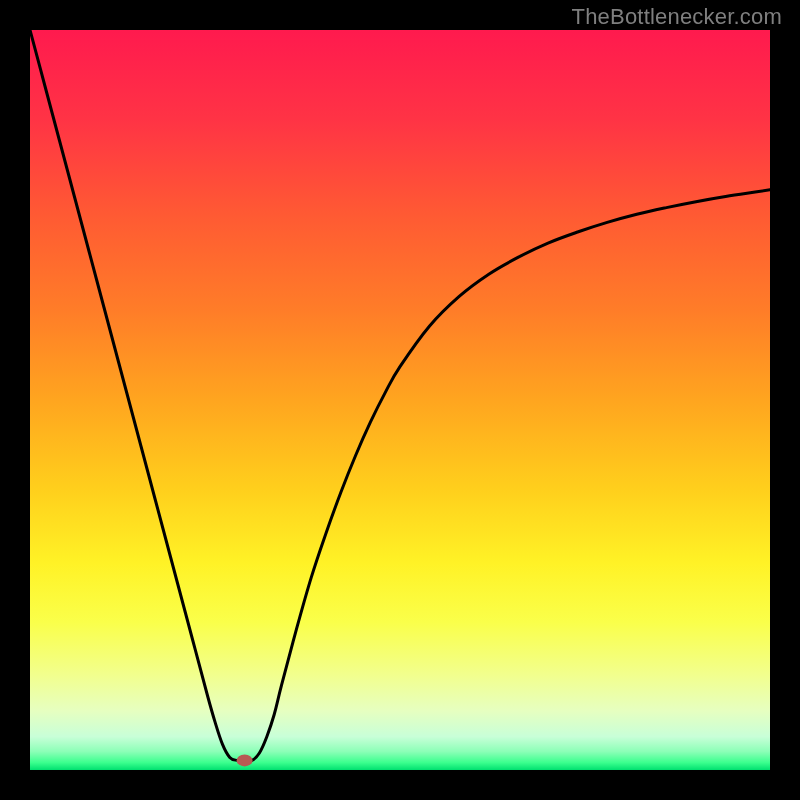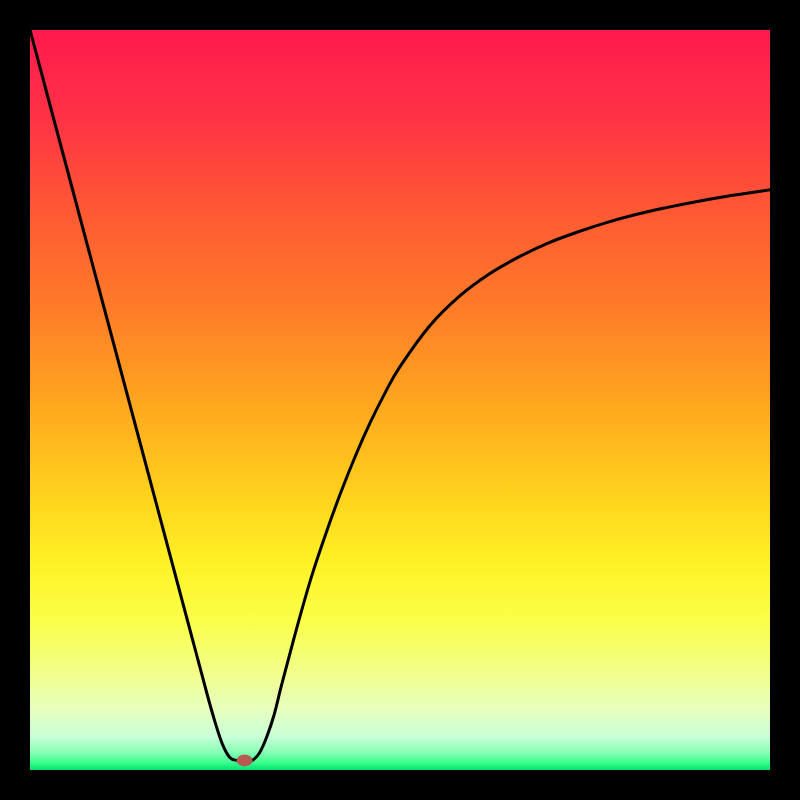--- a/index.html
+++ b/index.html
@@ -40,20 +40,21 @@
   .curve {
     position: absolute;
     inset: 0;
   }
 </style>
 </head>
 <body>
 
 <div class="root">
 
+  <div class="watermark">TheBottlenecker.com</div>
 
   <div class="plot-frame">
     <svg class="gradient-bg" viewBox="0 0 740 740" preserveAspectRatio="none">
       <defs>
         <linearGradient id="bg-grad" x1="0" y1="0" x2="0" y2="1">
             <stop offset="0%" stop-color="#ff1a4e"></stop>
             <stop offset="12%" stop-color="#ff3345"></stop>
             <stop offset="25%" stop-color="#ff5a33"></stop>
             <stop offset="38%" stop-color="#ff7d28"></stop>
             <stop offset="50%" stop-color="#ffa51f"></stop>

